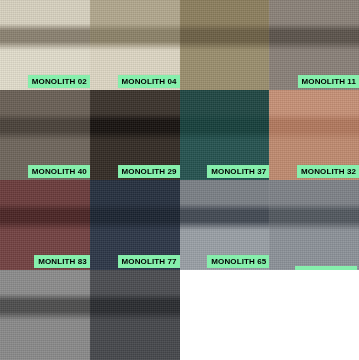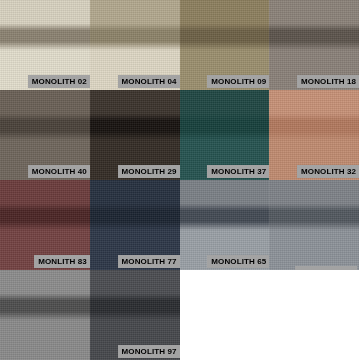--- a/index.html
+++ b/index.html
@@ -41,21 +41,21 @@
     background-image:
       repeating-linear-gradient(0deg, rgba(255,255,255,0.055) 0px, rgba(255,255,255,0.055) 1px, rgba(0,0,0,0.055) 1px, rgba(0,0,0,0.055) 2px),
       repeating-linear-gradient(90deg, rgba(255,255,255,0.045) 0px, rgba(255,255,255,0.045) 1px, rgba(0,0,0,0.045) 1px, rgba(0,0,0,0.045) 2px);
     opacity: 0.85;
     pointer-events: none;
   }
   .swatch-label {
     position: absolute;
     right: 0;
     bottom: 2px;
-    background: #a3a3a3;
+    background: #86efac;
     color: #000000;
     font-size: 8px;
     font-weight: bold;
     line-height: 11px;
     padding: 1px 3px 1px 4px;
     white-space: nowrap;
     letter-spacing: 0.1px;
     z-index: 5;
   }
   .swatch-cell.label-drop .swatch-label {
@@ -80,28 +80,27 @@
         <div class="band-base" style="background: linear-gradient(rgb(178, 168, 142) 0%, rgb(178, 168, 142) 26%, rgb(141, 131, 105) 34%, rgb(141, 131, 105) 46%, rgb(222, 215, 196) 56%, rgb(222, 215, 196) 100%);"></div>
         <div class="weave"></div>
       </div>
       <div class="swatch-label">MONOLITH 04</div>
     </div>
     <div class="swatch-cell">
       <div class="swatch-fabric">
         <div class="band-base" style="background: linear-gradient(rgb(141, 127, 94) 0%, rgb(141, 127, 94) 26%, rgb(109, 97, 70) 34%, rgb(109, 97, 70) 46%, rgb(155, 143, 110) 56%, rgb(155, 143, 110) 100%);"></div>
         <div class="weave"></div>
       </div>
-      <div class="swatch-label">MONOLITH 09</div>
     </div>
     <div class="swatch-cell">
       <div class="swatch-fabric">
         <div class="band-base" style="background: linear-gradient(rgb(139, 130, 121) 0%, rgb(139, 130, 121) 26%, rgb(92, 84, 76) 34%, rgb(92, 84, 76) 46%, rgb(138, 129, 121) 56%, rgb(138, 129, 121) 100%);"></div>
         <div class="weave"></div>
       </div>
-      <div class="swatch-label">MONOLITH 18</div>
+      <div class="swatch-label">MONOLITH 11</div>
     </div>
     <div class="swatch-cell">
       <div class="swatch-fabric">
         <div class="band-base" style="background: linear-gradient(rgb(106, 96, 86) 0%, rgb(106, 96, 86) 26%, rgb(74, 66, 58) 34%, rgb(74, 66, 58) 46%, rgb(111, 102, 92) 56%, rgb(111, 102, 92) 100%);"></div>
         <div class="weave"></div>
       </div>
       <div class="swatch-label">MONOLITH 40</div>
     </div>
     <div class="swatch-cell">
       <div class="swatch-fabric">
@@ -156,16 +155,15 @@
       <div class="swatch-fabric">
         <div class="band-base" style="background: linear-gradient(rgb(140, 140, 140) 0%, rgb(140, 140, 140) 26%, rgb(78, 78, 78) 34%, rgb(78, 78, 78) 46%, rgb(138, 138, 138) 56%, rgb(138, 138, 138) 100%);"></div>
         <div class="weave"></div>
       </div>
     </div>
     <div class="swatch-cell">
       <div class="swatch-fabric">
         <div class="band-base" style="background: linear-gradient(rgb(75, 77, 81) 0%, rgb(75, 77, 81) 26%, rgb(42, 44, 48) 34%, rgb(42, 44, 48) 46%, rgb(70, 72, 76) 56%, rgb(70, 72, 76) 100%);"></div>
         <div class="weave"></div>
       </div>
-      <div class="swatch-label">MONOLITH 97</div>
     </div>
     <div class="swatch-cell is-empty"></div>
   </div>
 
 </body></html>

